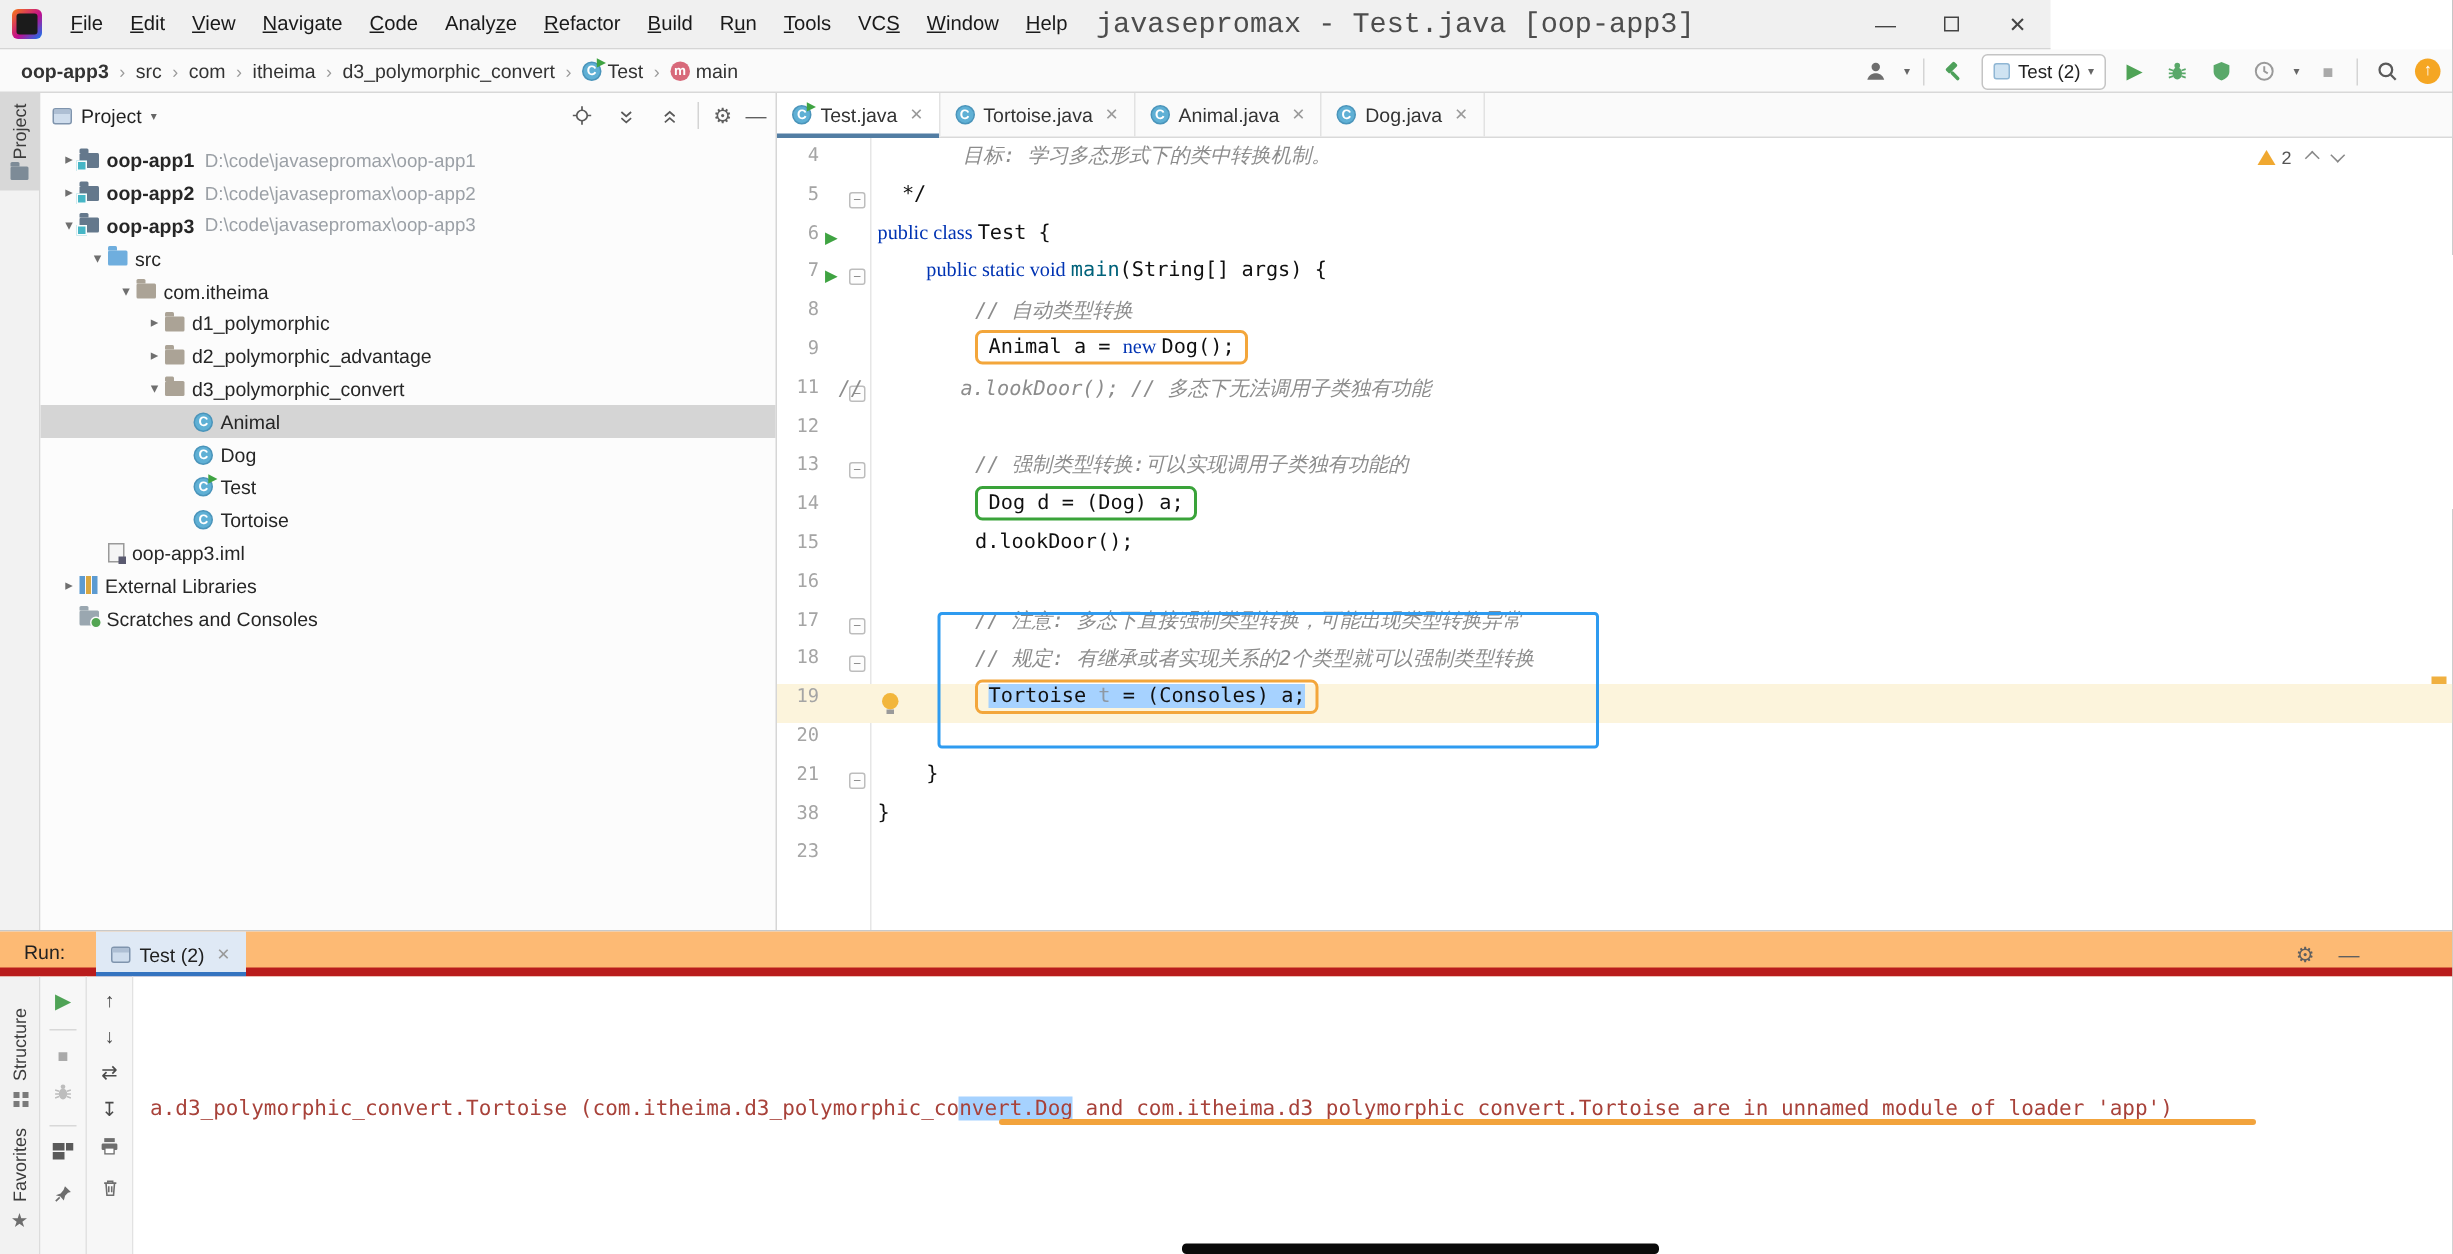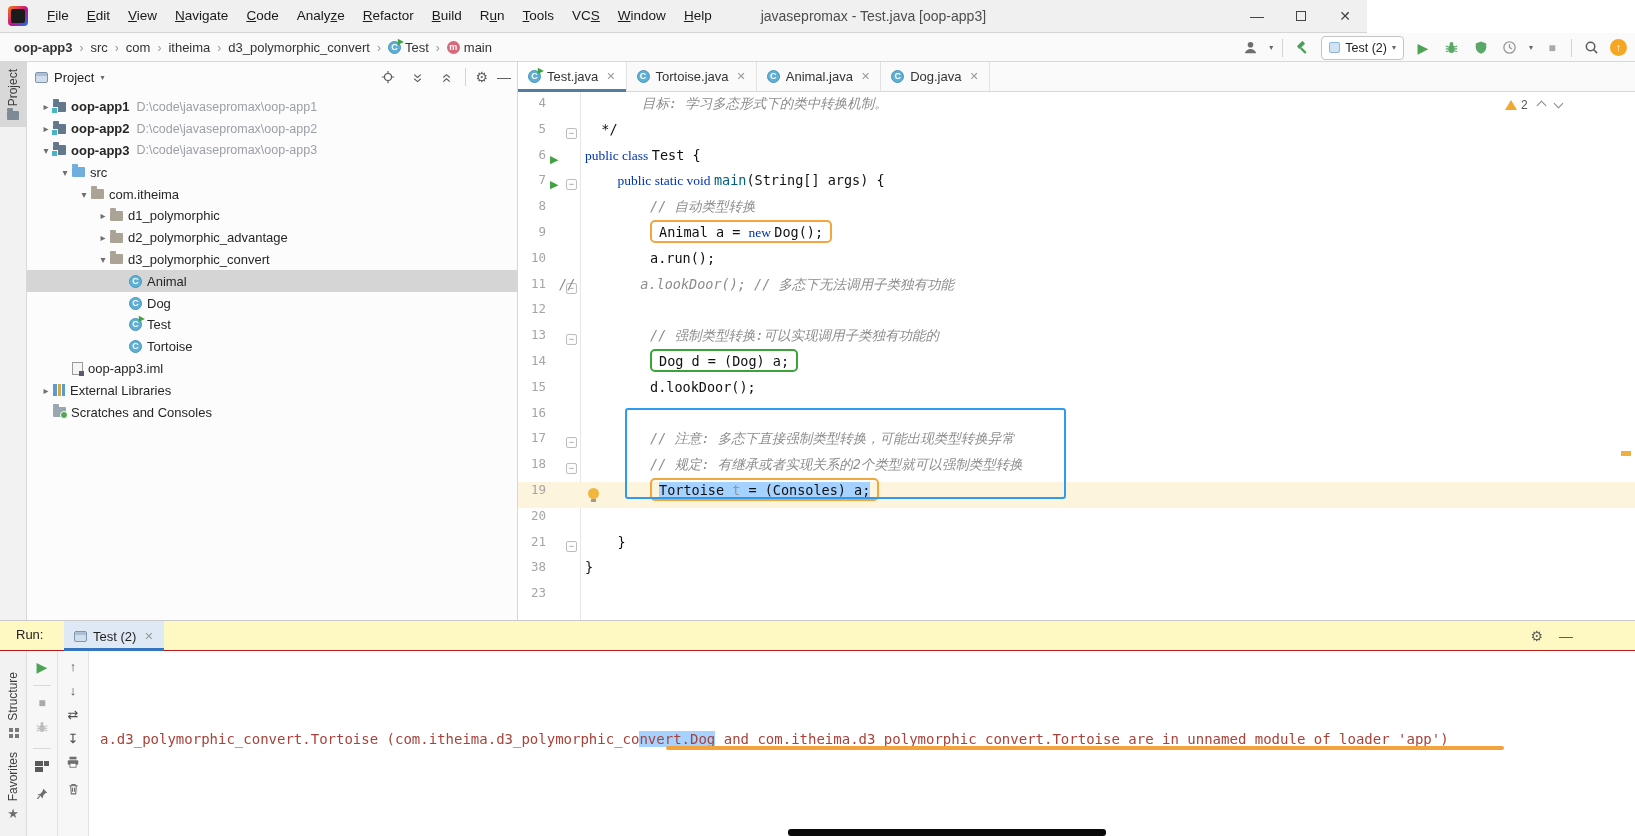--- a/index.html
+++ b/index.html
@@ -8,21 +8,21 @@
        font-family:"Liberation Sans","DejaVu Sans",sans-serif;color:#1f1f1f;}
   
   .titlebar{position:absolute;left:0;top:0;width:1367px;height:33px;background:#f0f0f0;
             border-bottom:1px solid #d5d5d5;display:flex;align-items:center;}
   .logo{width:20px;height:20px;border-radius:4px;margin:0 10px 0 8px;
         background:linear-gradient(135deg,#f97a12,#c10e8e 55%,#0d7bf5);position:relative;}
   .logo::after{content:"";position:absolute;inset:3px;background:#1b1b1b;border-radius:2px;}
   .menus{display:flex;align-items:center;height:100%;}
   .menu-item{padding:0 9px;font-size:13.5px;line-height:32px;color:#1a1a1a;cursor:default;}
   .menu-item u{text-decoration:underline;}
-  .win-title{margin-left:40px;font-size:14px;color:#4d4d4d;}
+  .win-title{margin-left:10px;font-size:19px;color:#4d4d4d;font-family:Liberation Mono, monospace;}
   .win-controls{position:absolute;right:0;top:0;height:33px;display:flex;align-items:center;}
   .wc{width:44px;text-align:center;font-size:14px;color:#444;line-height:33px;}
   .wc .sq{display:inline-block;width:10px;height:10px;border:1.2px solid #444;}
   
   .navbar{position:absolute;left:0;top:33px;width:1635px;height:29px;background:#fafafa;
           border-bottom:1px solid #d8d8d8;}
   .crumbs{position:absolute;left:14px;top:0;height:29px;display:flex;align-items:center;gap:7px;font-size:13px;}
   .crumb{color:#333;display:flex;align-items:center;gap:4px;}
   .crumb.bold{font-weight:bold;}
   .crumb-sep{color:#9a9a9a;font-size:12px;}
@@ -110,21 +110,21 @@
   .ibox{border-radius:5px;padding:1.5px 7px;}
   .ibox.orange{border:2.5px solid #f3a63b;}
   .ibox.green{border:2.5px solid #3aa33a;}
   .inspect-widget{position:absolute;left:987px;top:36px;display:flex;align-items:center;gap:10px;font-size:12px;color:#555;}
   .warn-tri{width:0;height:0;border-left:6px solid transparent;border-right:6px solid transparent;border-bottom:10px solid #f0a830;}
   .chev{width:7px;height:7px;border-left:1.5px solid #888;border-top:1.5px solid #888;}
   .chev.up{transform:rotate(45deg);}
   .chev.down{transform:rotate(225deg);margin-top:-3px;}
   
   .runpanel{position:absolute;left:0;top:620px;width:1635px;height:216px;background:#fff;border-top:1px solid #c9c9c9;}
-  .run-head{position:absolute;left:0;top:0;width:100%;height:30px;background:#fef9c3;border-bottom:1px solid #b91c1c;}
+  .run-head{position:absolute;left:0;top:0;width:100%;height:30px;background:#fdba74;border-bottom:6px solid #b91c1c;}
   .run-label{position:absolute;left:16px;top:6px;font-size:13px;color:#222;}
   .run-tab{position:absolute;left:64px;top:0;height:30px;display:flex;align-items:center;gap:6px;padding:0 10px;
            background:#dfe9f5;font-size:13px;}
   .run-tab::after{content:"";position:absolute;left:0;right:0;bottom:0;height:3px;background:#3574c0;}
   .run-head-icons{position:absolute;right:62px;top:0;height:30px;display:flex;align-items:center;gap:16px;}
   .run-stripe{position:absolute;left:0;top:30px;width:27px;height:186px;background:#f2f2f2;border-right:1px solid #dcdcdc;}
   .runtools1{position:absolute;left:27px;top:30px;width:31px;height:186px;background:#f7f7f7;border-right:1px solid #e2e2e2;
              display:flex;flex-direction:column;align-items:center;padding-top:8px;gap:10px;}
   .runtools2{position:absolute;left:58px;top:30px;width:31px;height:186px;background:#f7f7f7;border-right:1px solid #e2e2e2;
              display:flex;flex-direction:column;align-items:center;padding-top:8px;gap:9px;}
@@ -421,24 +421,20 @@
         </div>
         <div class="cl">
           <span class="lnum">8</span>
           <span class="ltext"><span class="plain">        </span><span class="cmt">// 自动类型转换</span></span>
         </div>
         <div class="cl">
           <span class="lnum">9</span>
           <span class="ltext"><span class="plain">        </span><span class="ibox orange"><span class="plain">Animal a = </span><span class="kw">new </span><span class="plain">Dog();</span></span></span>
         </div>
         <div class="cl">
-          <span class="lnum">10</span>
-          <span class="ltext"><span class="plain">        a.run();</span></span>
-        </div>
-        <div class="cl">
           <span class="lnum">11</span>
           <span class="g-fold">−</span>
           <span class="ltext"><span class="cmt outdent">//</span><span class="cmt">        a.lookDoor(); // 多态下无法调用子类独有功能</span></span>
         </div>
         <div class="cl">
           <span class="lnum">12</span>
           <span class="ltext"></span>
         </div>
         <div class="cl">
           <span class="lnum">13</span>

